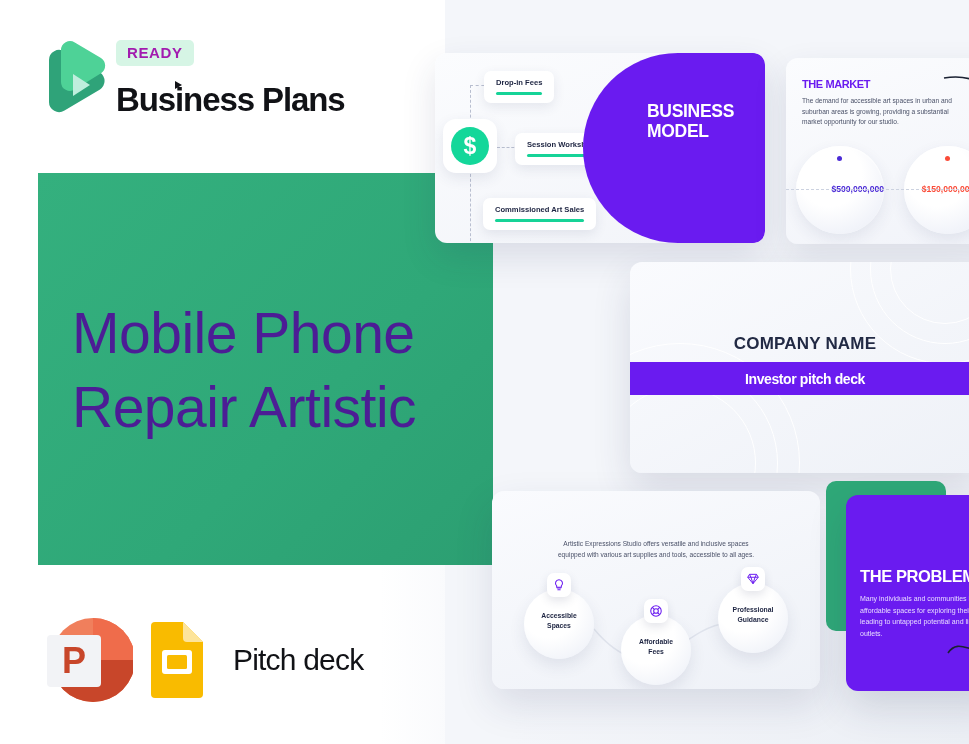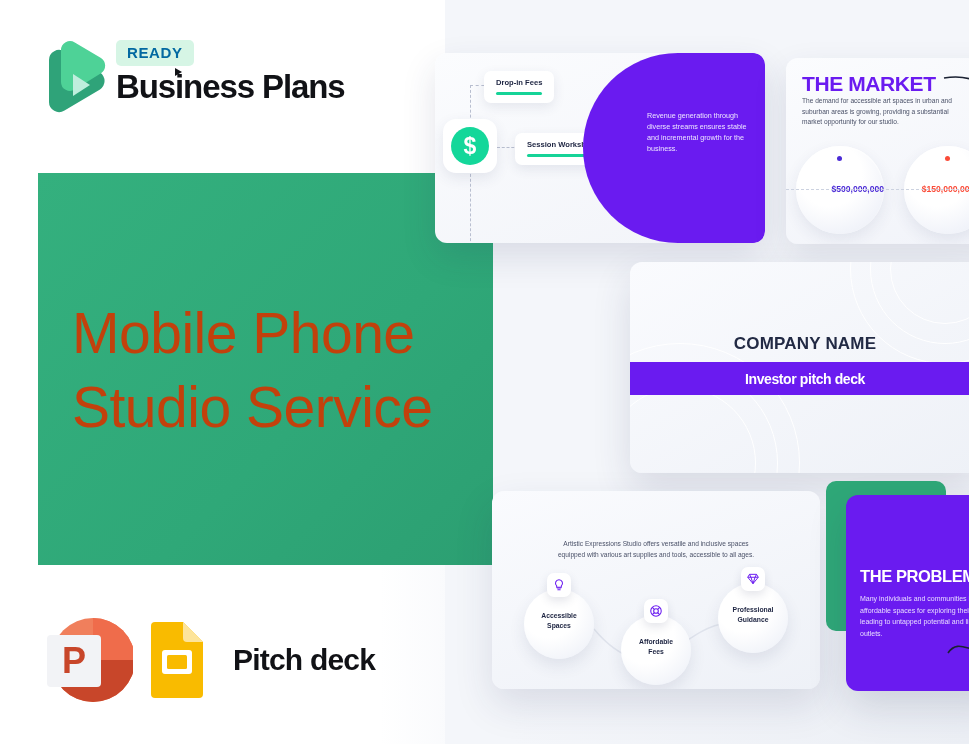--- a/index.html
+++ b/index.html
@@ -26,56 +26,56 @@
     background: linear-gradient(90deg, rgba(244,246,250,0) 0%, #f4f6fa 22%, #eceff5 100%);
   }
   .green-panel-grad {
     position: absolute; left: 38px; top: 173px; width: 455px; height: 392px;
     background: linear-gradient(135deg, #34b07e 0%, #2fa878 60%, #2c9f72 100%);
   }
 
   
   .hero-title {
     position: absolute; left: 72px; top: 296px; width: 430px;
-    color: #c2410c;
+    color: #4c1d95;
     font-size: 57px; line-height: 74px; font-weight: 400;
     letter-spacing: -0.5px;
   }
   .hero-title .line { display: block; white-space: nowrap; }
 
   
   .logo-wrap { position: absolute; left: 38px; top: 36px; width: 300px; height: 82px; }
   .logo-mark { position: absolute; left: 0; top: 2px; width: 70px; height: 78px; }
   .logo-text { position: absolute; left: 78px; top: 4px; }
   .badge-ready {
     display: inline-block;
-    background: #d6f5e5; color: #0369a1;
+    background: #d6f5e5; color: #a21caf;
     font-size: 15px; font-weight: 700; letter-spacing: 0.6px;
     padding: 4px 11px 5px 11px; border-radius: 5px;
   }
   .wordmark {
     position: relative;
-    margin-top: 2px;
+    margin-top: 15px;
     font-size: 33px; font-weight: 700; color: #111216;
     letter-spacing: -1.1px; white-space: nowrap;
   }
   .wordmark .i-dot {
     position: absolute; left: 59px; top: 0px;
     width: 0; height: 0;
     border-left: 7px solid #111216;
     border-top: 4px solid transparent;
     border-bottom: 4px solid transparent;
   }
 
   
   .footer-row { position: absolute; left: 41px; top: 615px; height: 90px; display: flex; align-items: center; }
   .ppt-icon { position: relative; width: 92px; height: 90px; }
   .slides-icon { position: relative; width: 62px; height: 76px; margin-left: 12px; }
   .footer-label {
-    margin-left: 26px; font-size: 30px; font-weight: 700;
+    margin-left: 26px; font-size: 30px; font-weight: 400;
     color: #111216; letter-spacing: -0.8px;
   }
 
   
   .slide { position: absolute; border-radius: 12px; overflow: hidden; }
 
   
   .slide-bm {
     left: 435px; top: 53px; width: 330px; height: 190px;
     background: linear-gradient(160deg, #fbfcfe 0%, #f2f4f9 100%);
@@ -118,22 +118,22 @@
   .bm-dash-v { border-left: 1px dashed #b9bfd0; }
   .bm-dash-h { border-top: 1px dashed #b9bfd0; }
 
   
   .slide-mk {
     left: 786px; top: 58px; width: 228px; height: 186px;
     background: linear-gradient(160deg, #fbfcfe 0%, #f1f3f9 100%);
     box-shadow: 0 14px 34px rgba(40,50,90,0.12);
   }
   .mk-title {
-    position: absolute; left: 16px; top: 14px;
-    color: #6a1bf0; font-size: 21px; font-weight: 800; letter-spacing: -0.4px;
+    position: absolute; left: 16px; top: 20px;
+    color: #6a1bf0; font-size: 11px; font-weight: 800; letter-spacing: -0.4px;
   }
   .mk-desc {
     position: absolute; left: 16px; top: 38px; width: 150px;
     font-size: 6.6px; line-height: 10.5px; color: #4a5168; font-weight: 500;
   }
   .mk-gauge { position: absolute; top: 88px; width: 88px; height: 88px; }
   .mk-gauge .ring {
     position: absolute; left: 0; top: 0; width: 88px; height: 88px; border-radius: 50%;
     background: radial-gradient(circle at 38% 32%, #ffffff 40%, #f2f4fa 72%, #e9ecf4 100%);
     box-shadow: 0 6px 16px rgba(45,55,95,0.09), inset 0 1px 2px #fff;
@@ -226,21 +226,21 @@
 <body>
 
 <div id="stage">
 
   <div class="bg-light-right"></div>
   <div class="bg-light-fade"></div>
   <div class="green-panel-grad"></div>
 
   <div class="hero-title">
     <span class="line">Mobile Phone</span>
-    <span class="line">Studio Service</span>
+    <span class="line">Repair Artistic</span>
   </div>
 
   <div class="logo-wrap">
     <svg class="logo-mark" viewBox="0 0 70 78">
       <path d="M11 22 a10 10 0 0 1 15.5-8.4 L62 34.6 a10 10 0 0 1 0 16.8 L26.5 72.4 A10 10 0 0 1 11 64 Z" fill="#2fa379"></path>
       <path d="M26 6 a9 9 0 0 1 13.8-7.6 L66 14 a9 9 0 0 1 0 15.2 L39.8 45.6 A9 9 0 0 1 26 38 Z" fill="#4ed297" transform="translate(-3,6)"></path>
       <path d="M35 36 L52 47 L35 58 Z" fill="#bfeedd"></path>
     </svg>
     <div class="logo-text">
       <span class="badge-ready">READY</span>
@@ -263,24 +263,31 @@
     </div>
 
     <div class="bm-pill bm-p1">
       <span>Drop-in Fees</span>
       <i></i>
     </div>
     <div class="bm-pill bm-p2">
       <span>Session Workshops</span>
       <i></i>
     </div>
+    <div class="bm-pill bm-p3">
+      <span>Commissioned Art Sales</span>
+      <i></i>
+    </div>
 
     <div class="bm-purple">
       <div class="bm-purple-inner">
-        <div class="bm-desc">Revenue generation through diverse streams ensures stable and incremental growth for the business.</div>
+        <div class="bm-title">
+          <div>BUSINESS</div>
+          <div>MODEL</div>
+        </div>
       </div>
     </div>
   </div>
 
   <div class="slide slide-mk">
     <div class="mk-title">THE MARKET</div>
     <div class="mk-desc">The demand for accessible art spaces in urban and suburban areas is growing, providing a substantial market opportunity for our studio.</div>
     <svg class="mk-arrow" viewBox="0 0 64 42">
       <path d="M2 6 C 26 2, 48 10, 56 34" stroke="#1b2233" stroke-width="1.6" fill="none"></path>
       <path d="M50 28 L57 37 L60 26" stroke="#1b2233" stroke-width="1.6" fill="none" stroke-linecap="round" stroke-linejoin="round"></path>

